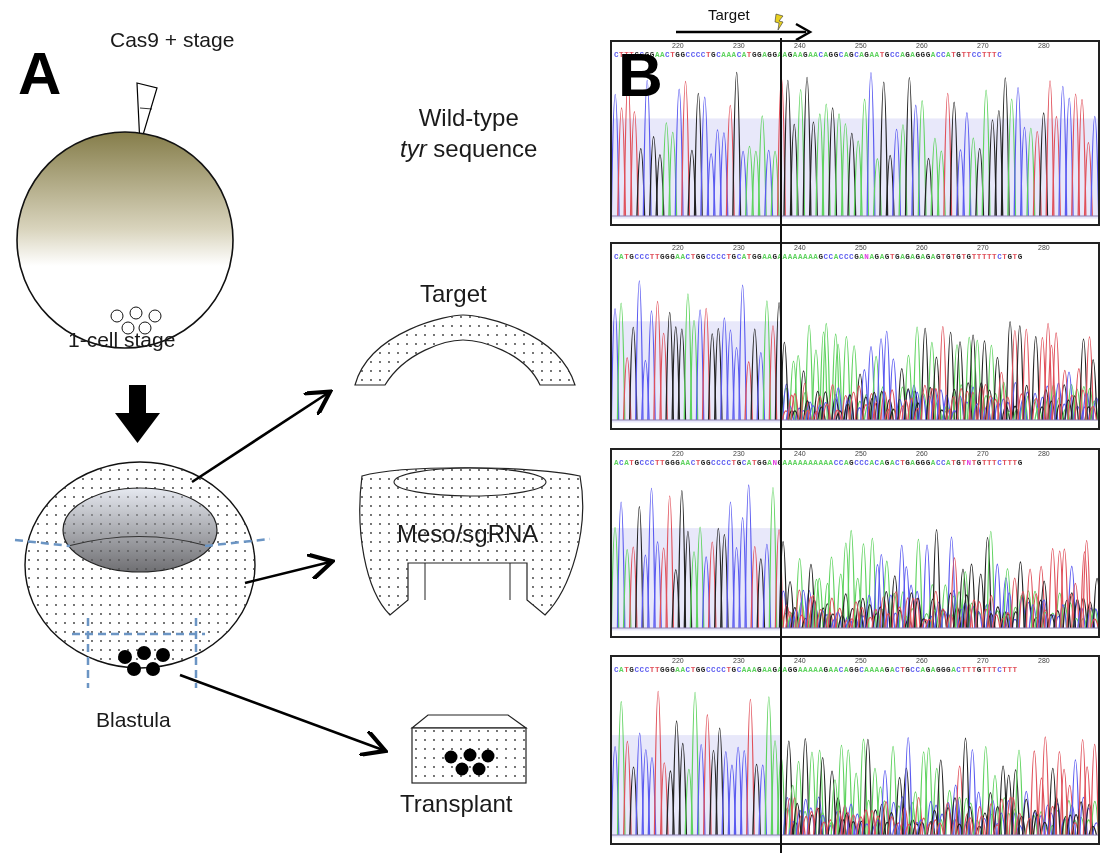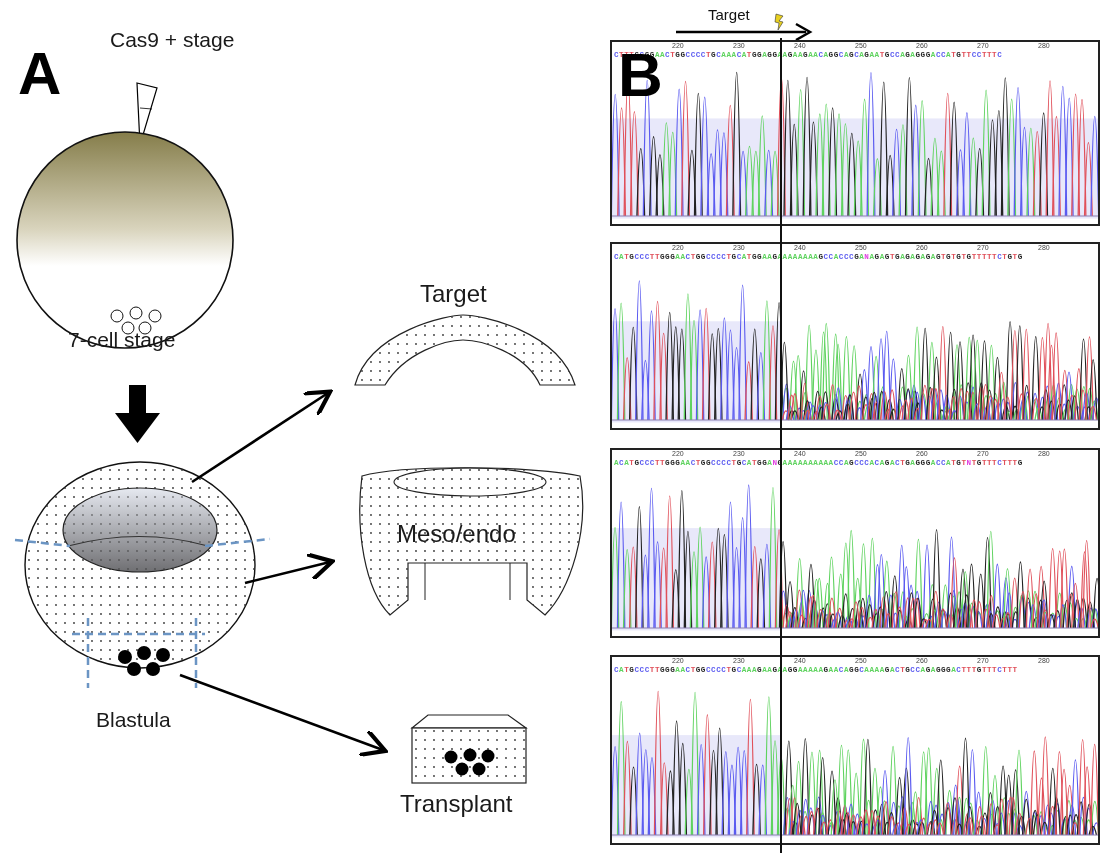--- a/index.html
+++ b/index.html
@@ -104,27 +104,29 @@
     <g fill="#000">
       <circle cx="451" cy="757" r="6.5"></circle>
         <circle cx="470" cy="755" r="6.5"></circle>
         <circle cx="488" cy="756" r="6.5"></circle>
       <circle cx="462" cy="769" r="6.5"></circle>
         <circle cx="479" cy="769" r="6.5"></circle>
     </g>
   </g>
 </svg>
 
-<div class="abs label" style="left:68px; top:328px;">7-cell stage</div>
+<div class="abs label" style="left:68px; top:328px;">1-cell stage</div>
 <div class="abs label" style="left:96px; top:708px;">Blastula</div>
 <div class="abs label-lg" style="left:420px; top:280px;">Target</div>
-<div class="abs label-lg" style="left:397px; top:520px;">Meso/endo</div>
+<div class="abs label-lg" style="left:397px; top:520px;">Meso/sgRNA</div>
 <div class="abs label-lg" style="left:400px; top:790px;">Transplant</div>
 
 <div class="abs label-lg" style="left:400px; top:102px; line-height:1.3;">
+  <div>Wild-type</div>
+  <div><i>tyr</i><span> sequence</span></div>
 </div>
 
 <svg class="abs" style="left:670px; top:8px;" width="150" height="32">
   <line x1="6" y1="24" x2="136" y2="24" stroke="#000" stroke-width="2.5"></line>
   <path d="M126,16 L140,24 L126,32" fill="none" stroke="#000" stroke-width="2.5"></path>
   <g>
     <polygon points="106,6 113,8 109,13 113,14 108,22 109,15 105,14" fill="#e8d020" stroke="#333" stroke-width="0.6"></polygon>
   </g>
 </svg>
 <div class="abs" style="left:708px; top:6px; font-size:15px;">Target</div>

